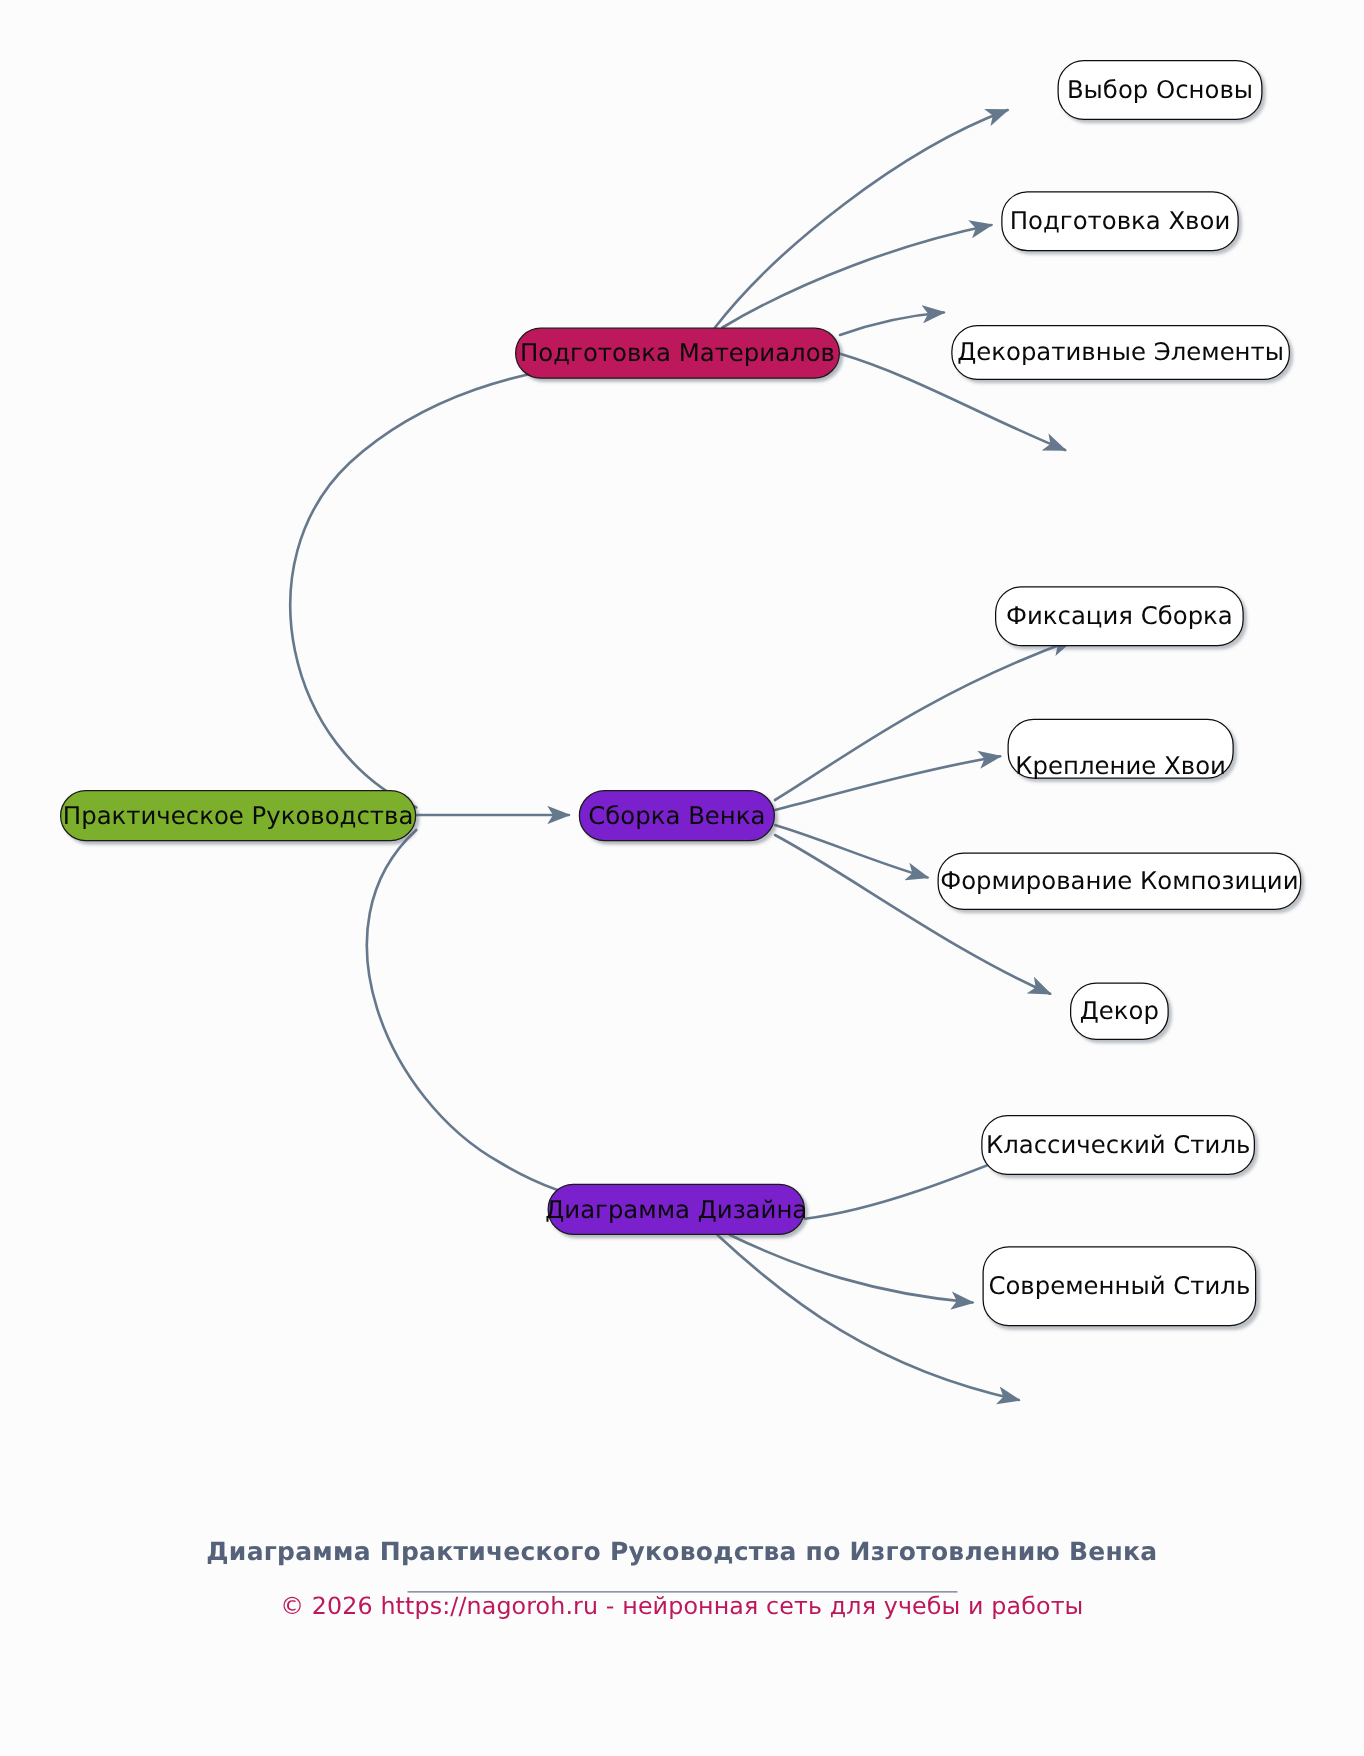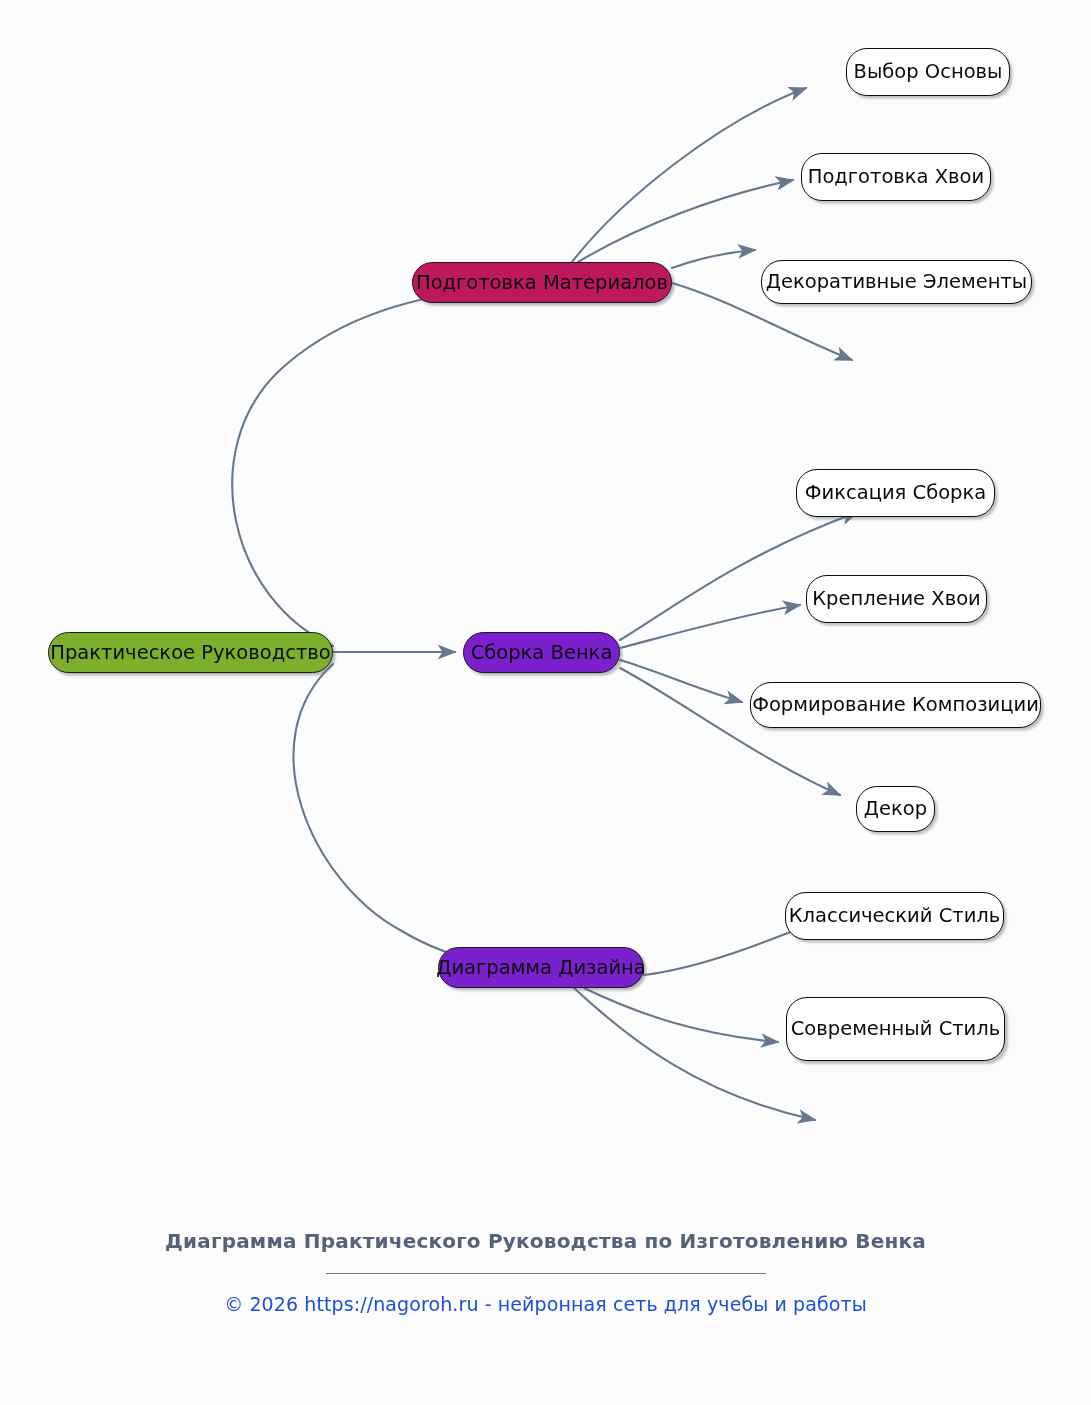--- a/index.html
+++ b/index.html
@@ -73,23 +73,22 @@
     line-height: 1.35;
     letter-spacing: 0.2px;
   }
   #footer-rule {
     width: 440px;
     height: 0;
     margin: 18px auto 0 auto;
     border-top: 1.6px solid #6b7585;
   }
   #footer-copy {
-    margin-top: 19px;
     font-size: 19px;
-    color: #1d4ed8;
+    color: #be185d;
     letter-spacing: 0.1px;
   }
 </style>
 </head>
 <body style="background: rgb(252, 252, 252);">
 
 <div id="canvas">
 
   <svg id="edges" viewBox="0 0 1091 1405">
     <defs>
@@ -109,21 +108,21 @@
         <path d="M 620 648 C 670 635 740 615 800 605" marker-end="url(#arrowhead)" stroke="#66788c"></path>
         <path d="M 620 660 C 660 672 700 690 742 702" marker-end="url(#arrowhead)" stroke="#66788c"></path>
         <path d="M 620 668 C 680 700 760 760 840 795" marker-end="url(#arrowhead)" stroke="#66788c"></path>
         <path d="M 644 975 C 700 968 760 945 845 910" marker-end="url(#arrowhead)" stroke="#66788c"></path>
         <path d="M 584 988 C 640 1015 700 1035 778 1042" marker-end="url(#arrowhead)" stroke="#66788c"></path>
         <path d="M 574 988 C 630 1040 700 1095 815 1120" marker-end="url(#arrowhead)" stroke="#66788c"></path>
       </g>
   </svg>
 
   <div class="node node-root" style="left: 48px; top: 632px; width: 285px; height: 41px; background: rgb(124, 176, 44);">
-    <span>Практическое Руководство</span>
+    <span>Практическое Руководства</span>
   </div>
 
   <div class="node node-branch" style="left: 412px; top: 262px; width: 260px; height: 41px; background: #be185d;">
     <span>Подготовка Материалов</span>
   </div>
   <div class="node node-leaf" style="left: 814px; top: 48px; width: 164px; height: 48px; margin-left: 32px;">
     <span>Выбор Основы</span>
   </div>
   <div class="node node-leaf" style="left: 801px; top: 153px; width: 190px; height: 48px;">
     <span>Подготовка Хвои</span>
@@ -131,21 +130,21 @@
   <div class="node node-leaf" style="left: 761px; top: 260px; width: 271px; height: 44px;">
     <span>Декоративные Элементы</span>
   </div>
 
   <div class="node node-branch" style="left: 463px; top: 632px; width: 157px; height: 41px; background: rgb(122, 32, 204);">
     <span>Сборка Венка</span>
   </div>
   <div class="node node-leaf" style="left: 796px; top: 469px; width: 199px; height: 48px;">
     <span>Фиксация Сборка</span>
   </div>
-  <div class="node node-leaf" style="left: 806px; top: 575px; width: 181px; height: 48px;">
+  <div class="node node-leaf" style="left: 806px; top: 575px; width: 181px; height: 48px; align-items: flex-end;">
     <span>Крепление Хвои</span>
   </div>
   <div class="node node-leaf" style="left: 750px; top: 682px; width: 291px; height: 46px;">
     <span>Формирование Композиции</span>
   </div>
   <div class="node node-leaf" style="left: 856px; top: 786px; width: 79px; height: 46px;">
     <span>Декор</span>
   </div>
 
   <div class="node node-branch" style="left: 438px; top: 947px; width: 206px; height: 41px; background: rgb(122, 32, 204);">

